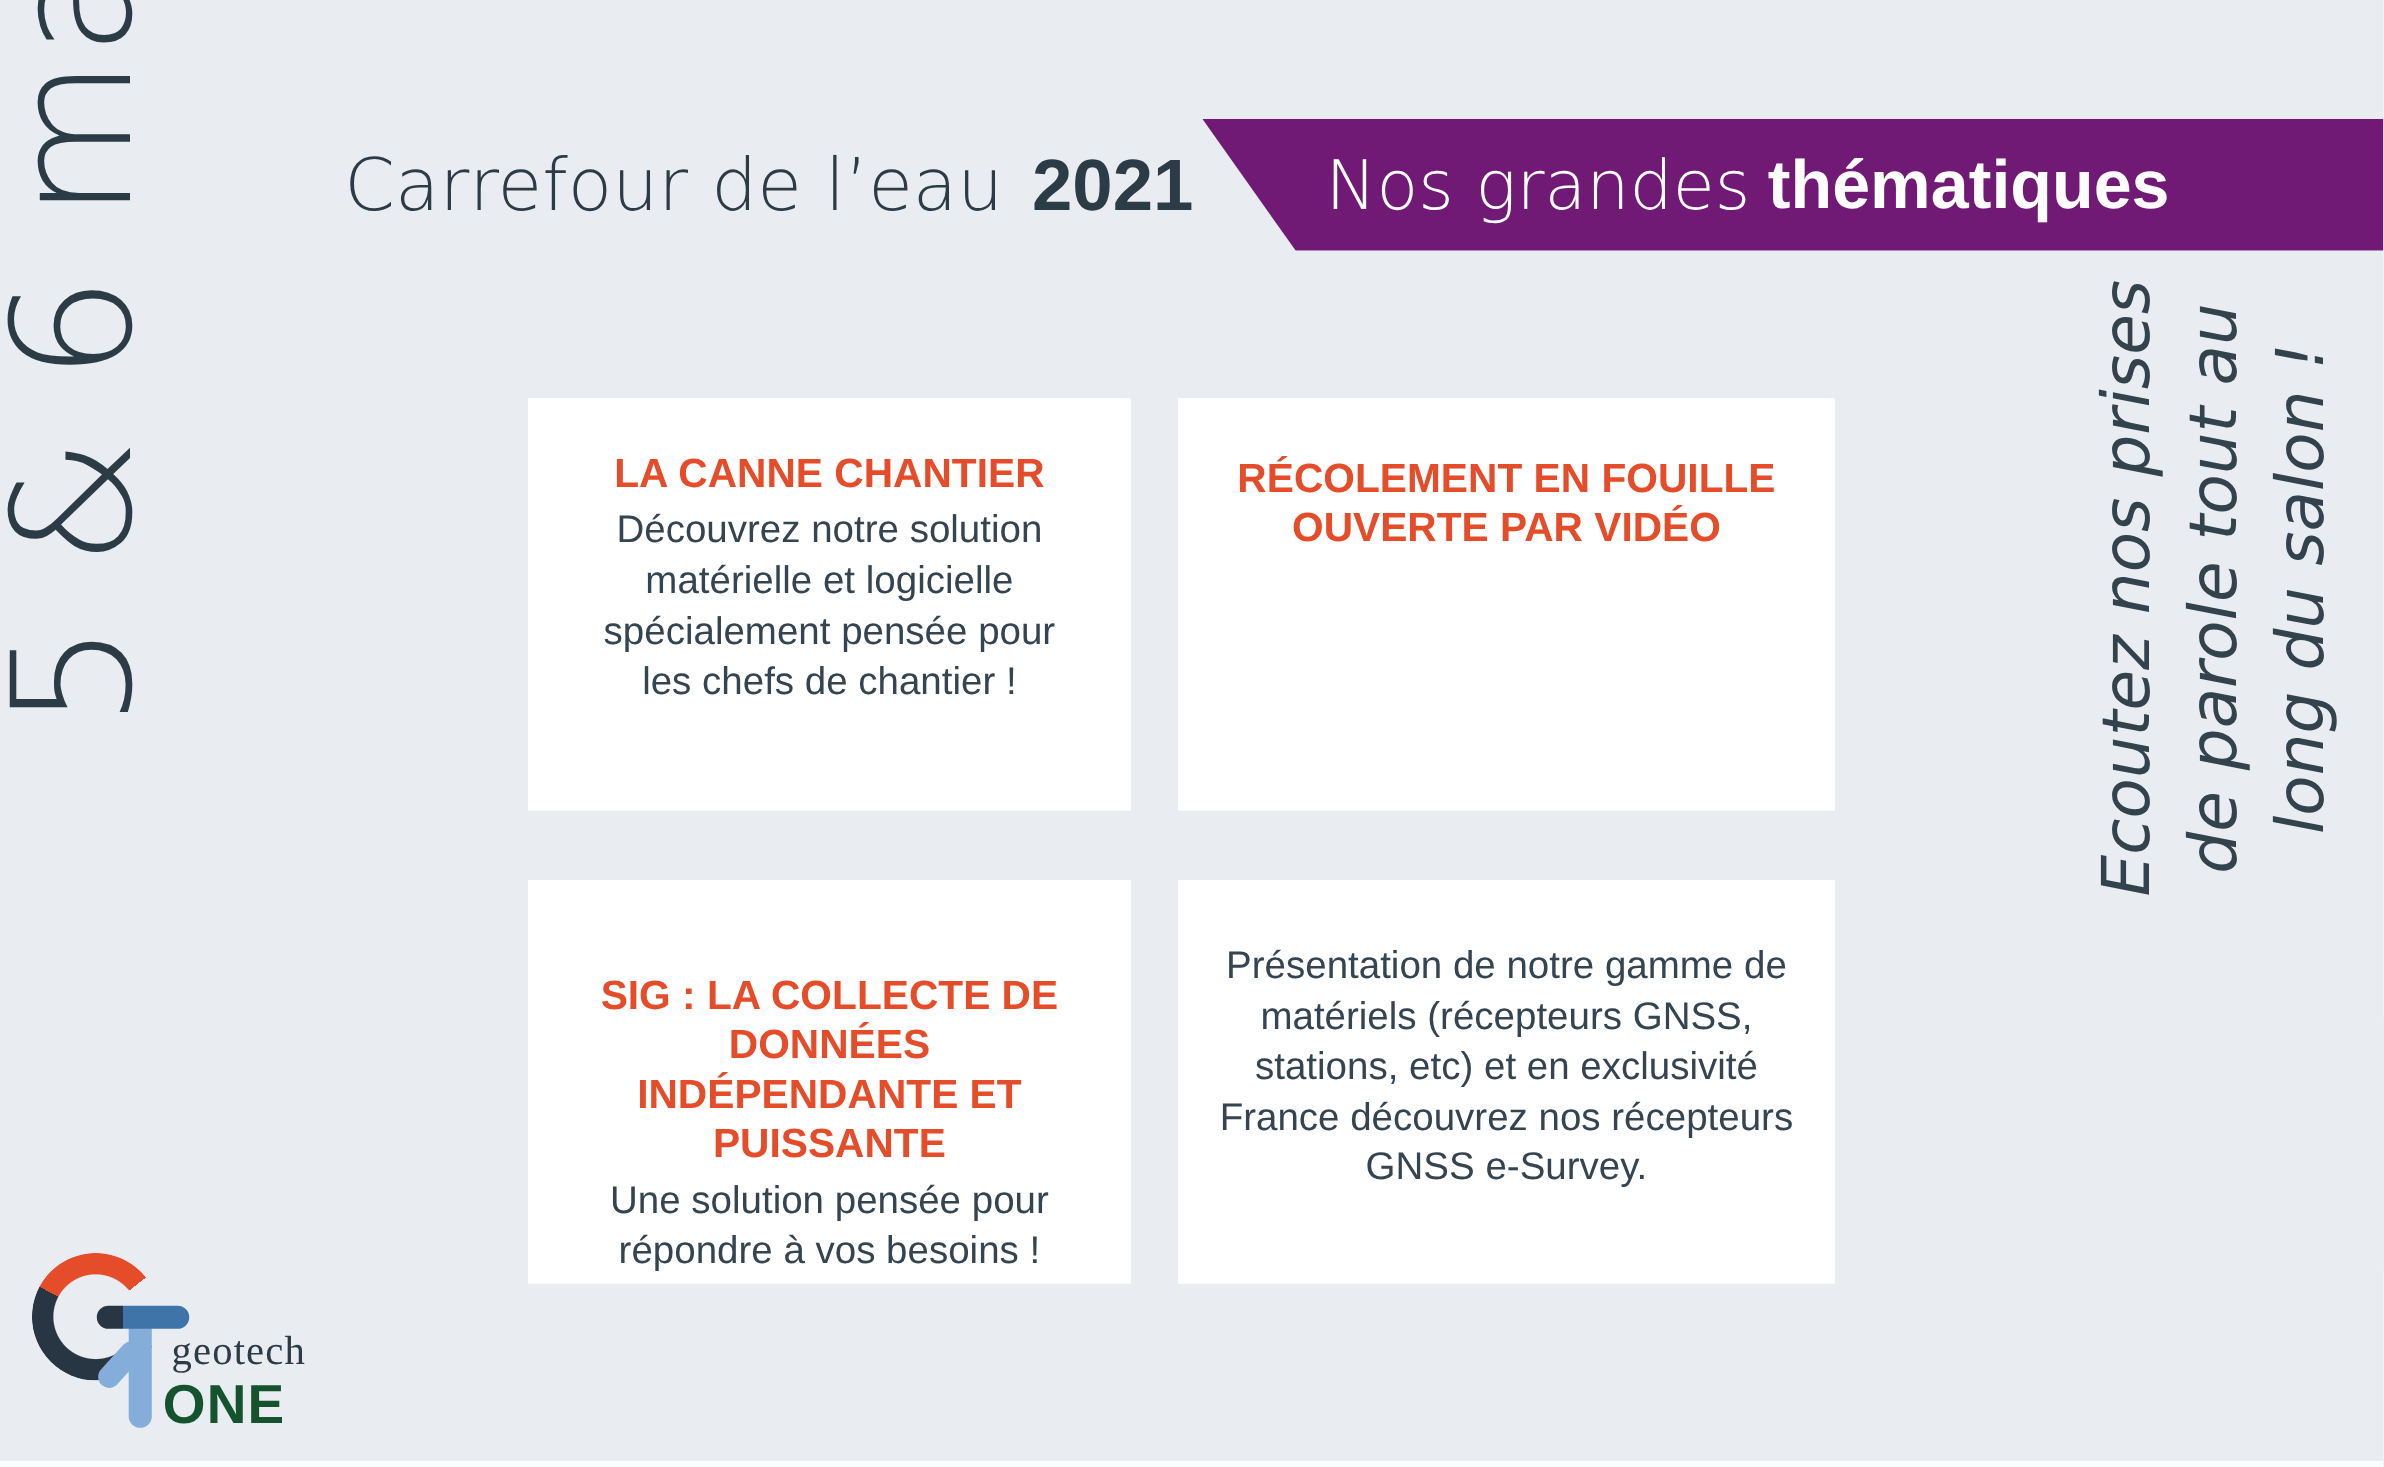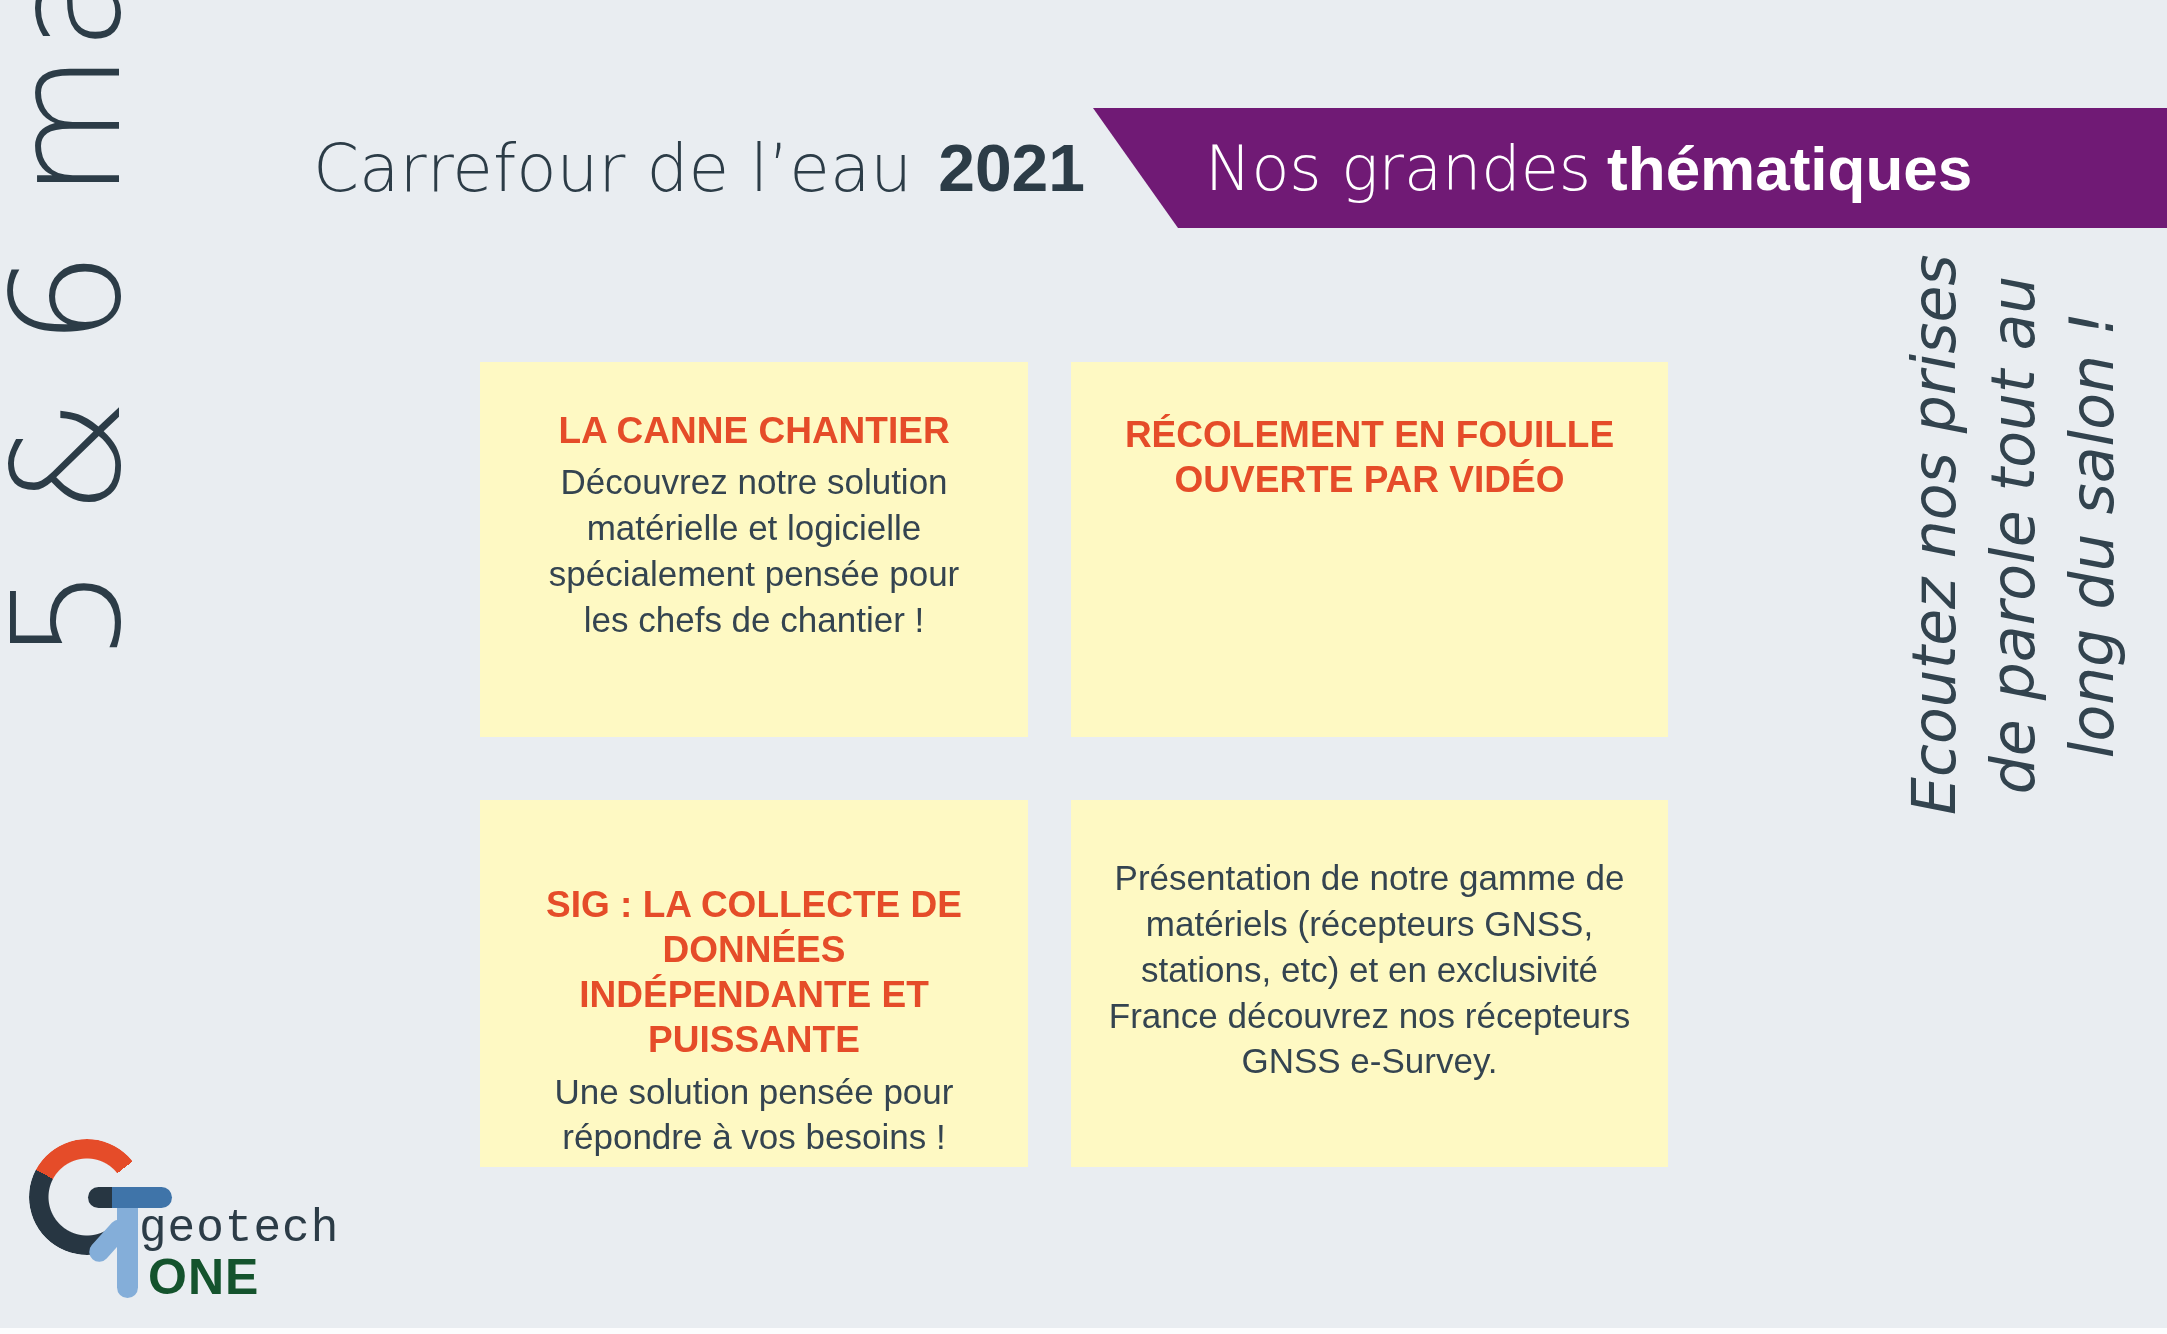--- a/index.html
+++ b/index.html
@@ -50,21 +50,21 @@
     font-size:62px;color:#ffffff;
     white-space:nowrap;
   }
   .banner .bold{
     font-family:"Liberation Sans", sans-serif;
     font-weight:700;margin-left:16px;
   }
   
   .card{
     position:absolute;
-    background:#fef9c3;
+    background:#ffffff;
     box-sizing:border-box;
     text-align:center;
   }
   .card-1{left:480px;top:362px;width:548px;height:375px;padding:46px 46px 0 46px;}
   .card-2{left:1071px;top:362px;width:597px;height:375px;padding:50px 16px 0 16px;}
   .card-3{left:480px;top:800px;width:548px;height:367px;padding:82px 40px 0 40px;}
   .card-4{left:1071px;top:800px;width:597px;height:367px;padding:55px 16px 0 16px;}
   .card-title{
     font-family:"Liberation Sans", sans-serif;
     font-weight:700;
@@ -111,24 +111,24 @@
     border-radius:0 0 11px 11px;
   }
   .logo-one-flag{
     position:absolute;left:76px;top:1212px;
     width:50px;height:20px;border-radius:10px;
     background:#84aed9;
     transform-origin:100% 50%;
     transform:rotate(-48deg);
   }
   .logo-geotech{
-    position:absolute;left:139px;top:1206px;
-    font-family:Liberation Mono, monospace;
+    position:absolute;left:156px;top:1206px;
+    font-family:Liberation Serif, serif;
     font-weight:200;
-    font-size:46px;line-height:46px;
+    font-size:37px;line-height:46px;
     color:#2c3c47;letter-spacing:1px;
   }
   .logo-one{
     position:absolute;left:148px;top:1252px;
     font-family:"Liberation Sans", sans-serif;
     font-weight:700;
     font-size:50px;line-height:50px;
     color:#14532d;letter-spacing:1px;
   }
   .bottom-strip{

